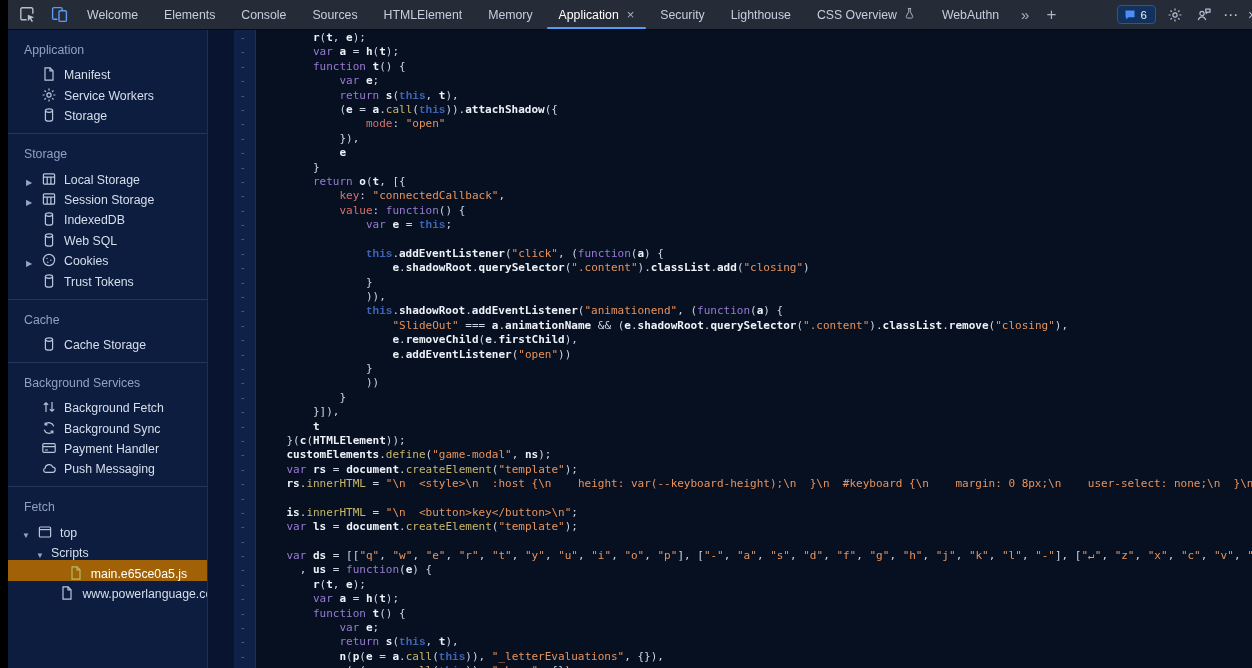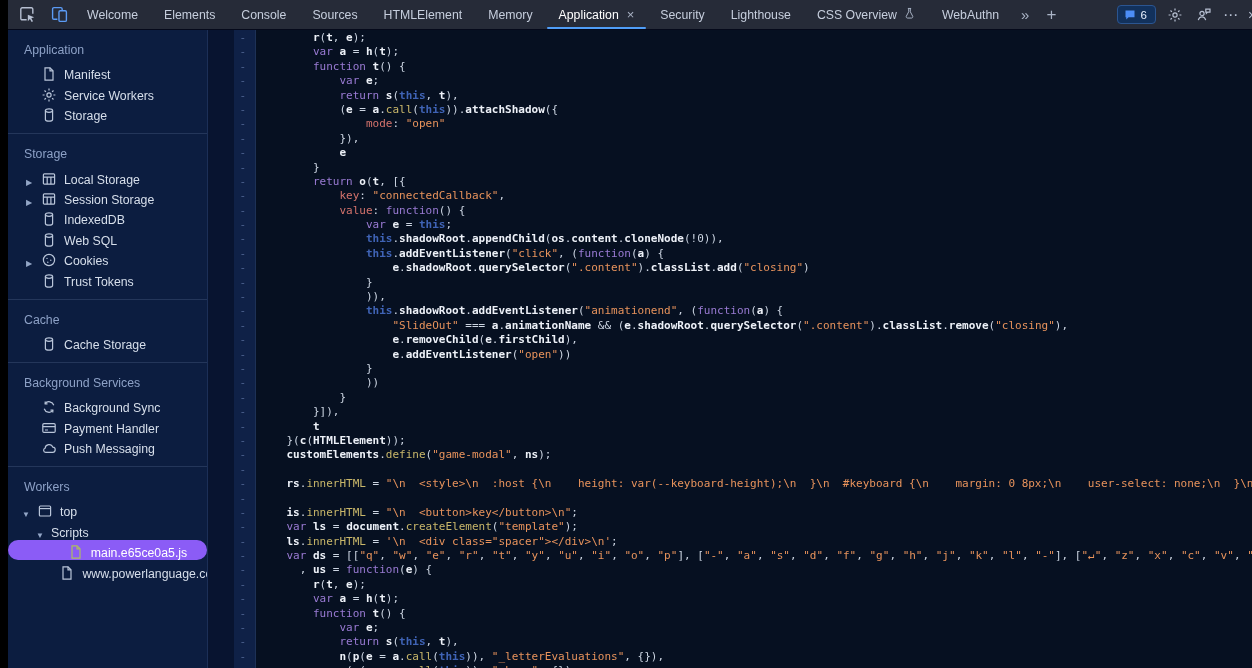--- a/index.html
+++ b/index.html
@@ -50,40 +50,40 @@
   .section + .section{border-top:1px solid rgba(160,185,230,0.16);}
   .sec-title{height:22px;line-height:20px;padding-left:16px;color:#8da1c6;}
   .s-item{
     height:20.4px;display:flex;align-items:flex-end;padding-left:18px;
     color:#d7dfeb;white-space:nowrap;overflow:hidden;
   }
   .s-item .arrow{width:15px;flex:none;font-size:8px;color:#93a6c6;}
   .s-item .ic{width:16px;height:16px;flex:none;margin-right:7px;color:#b9c5d9;display:inline-flex;}
   .s-item .ic svg{width:16px;height:16px;}
   .s-item .ic.js{color:#adbd63;}
-  .s-item.selected{background:#8b5cf6;color:#ffffff;border-radius:10px;}
+  .s-item.selected{background:#a16207;color:#ffffff;}
   
   #code{
     flex:1;overflow:hidden;position:relative;
     background:linear-gradient(to right,
       #081430 0px,#081430 26px,
       #0f2147 26px,#0f2147 47px,
       #1d3156 47px,#1d3156 48px,
       #061021 48px);
   }
   #code-lines{padding-top:1px;}
   .line{
     position:relative;padding-left:52px;height:14.4px;line-height:14.4px;
     font-family:"DejaVu Sans Mono","Liberation Mono",monospace;font-size:11px;
     white-space:pre;color:#ccd5e2;
   }
   .line .dash{position:absolute;left:0;top:0;width:38px;text-align:right;color:#4d6390;}
   .tk-k{color:#9a7bd4;}
   .tk-v{color:#edf1f8;font-weight:600;}
-  .tk-t{color:#3f63b5;font-weight:600;}
+  .tk-t{color:#3f63b5;font-weight:600;font-family:Liberation Mono, monospace;}
   .tk-p{color:#d4736c;}
   .tk-s{color:#e8935c;}
   .tk-f{color:#c9b76a;}
 </style>
 </head>
 <body>
 
 <div class="devtools">
 
   <div class="topbar">
@@ -283,20 +283,29 @@
             </span>
             <span class="lbl">Cache Storage</span>
           </div>
         </div>
         <div class="section">
           <div class="sec-title">Background Services</div>
           <div class="s-item">
             <span class="arrow"></span>
             <span class="ic">
               <svg viewBox="0 0 16 16" fill="none" stroke="currentColor" stroke-width="1.2">
+                <path d="M5 13V3.6M5 3.6L2.8 5.8M5 3.6l2.2 2.2M11 3v9.4M11 12.4l-2.2-2.2M11 12.4l2.2-2.2"></path>
+              </svg>
+            </span>
+            <span class="lbl">Background Fetch</span>
+          </div>
+          <div class="s-item">
+            <span class="arrow"></span>
+            <span class="ic">
+              <svg viewBox="0 0 16 16" fill="none" stroke="currentColor" stroke-width="1.2">
                 <path d="M12.8 6.2A5.1 5.1 0 0 0 4 4.6"></path>
                 <path d="M4.2 2.6v2.3h2.3"></path>
                 <path d="M3.2 9.8a5.1 5.1 0 0 0 8.8 1.6"></path>
                 <path d="M11.8 13.4v-2.3H9.5"></path>
               </svg>
             </span>
             <span class="lbl">Background Sync</span>
           </div>
           <div class="s-item">
             <span class="arrow"></span>
@@ -312,21 +321,21 @@
             <span class="arrow"></span>
             <span class="ic">
               <svg viewBox="0 0 16 16" fill="none" stroke="currentColor" stroke-width="1.2">
                 <path d="M4.6 12.3h6.8a2.6 2.6 0 0 0 .4-5.2 4 4 0 0 0-7.7 1.1 2.1 2.1 0 0 0 .5 4.1z"></path>
               </svg>
             </span>
             <span class="lbl">Push Messaging</span>
           </div>
         </div>
         <div class="section">
-          <div class="sec-title">Workers</div>
+          <div class="sec-title">Fetch</div>
           <div class="s-item" style="padding-left: 14px;">
             <span class="arrow">▼</span>
             <span class="ic">
               <svg viewBox="0 0 16 16" fill="none" stroke="currentColor" stroke-width="1.2">
                 <rect x="2.4" y="3" width="11.2" height="10" rx="1"></rect>
                 <path d="M2.4 5.6h11.2"></path>
               </svg>
             </span>
             <span class="lbl">top</span>
           </div>
@@ -365,42 +374,42 @@
           <div class="line"><span class="dash">-</span><span>            <span class="tk-k">return</span> <span class="tk-v">s</span>(<span class="tk-t">this</span>, <span class="tk-v">t</span>),</span></div>
           <div class="line"><span class="dash">-</span><span>            (<span class="tk-v">e</span> = <span class="tk-v">a</span>.<span class="tk-f">call</span>(<span class="tk-t">this</span>)).<span class="tk-v">attachShadow</span>({</span></div>
           <div class="line"><span class="dash">-</span><span>                <span class="tk-p">mode</span>: <span class="tk-s">"open"</span></span></div>
           <div class="line"><span class="dash">-</span><span>            }),</span></div>
           <div class="line"><span class="dash">-</span><span>            <span class="tk-v">e</span></span></div>
           <div class="line"><span class="dash">-</span><span>        }</span></div>
           <div class="line"><span class="dash">-</span><span>        <span class="tk-k">return</span> <span class="tk-v">o</span>(<span class="tk-v">t</span>, [{</span></div>
           <div class="line"><span class="dash">-</span><span>            <span class="tk-p">key</span>: <span class="tk-s">"connectedCallback"</span>,</span></div>
           <div class="line"><span class="dash">-</span><span>            <span class="tk-p">value</span>: <span class="tk-k">function</span>() {</span></div>
           <div class="line"><span class="dash">-</span><span>                <span class="tk-k">var</span> <span class="tk-v">e</span> = <span class="tk-t">this</span>;</span></div>
-          <div class="line"><span class="dash">-</span><span>                <span class="tk-t">this</span>.<span class="tk-v">shadowRoot</span>.<span class="tk-v">appendChild</span>(<span class="tk-v">os</span>.<span class="tk-v">content</span>.<span class="tk-v">cloneNode</span>(!0)),</span></div>
+          <div class="line"><span class="dash">-</span></div>
           <div class="line"><span class="dash">-</span><span>                <span class="tk-t">this</span>.<span class="tk-v">addEventListener</span>(<span class="tk-s">"click"</span>, (<span class="tk-k">function</span>(<span class="tk-v">a</span>) {</span></div>
           <div class="line"><span class="dash">-</span><span>                    <span class="tk-v">e</span>.<span class="tk-v">shadowRoot</span>.<span class="tk-v">querySelector</span>(<span class="tk-s">".content"</span>).<span class="tk-v">classList</span>.<span class="tk-v">add</span>(<span class="tk-s">"closing"</span>)</span></div>
           <div class="line"><span class="dash">-</span><span>                }</span></div>
           <div class="line"><span class="dash">-</span><span>                )),</span></div>
           <div class="line"><span class="dash">-</span><span>                <span class="tk-t">this</span>.<span class="tk-v">shadowRoot</span>.<span class="tk-v">addEventListener</span>(<span class="tk-s">"animationend"</span>, (<span class="tk-k">function</span>(<span class="tk-v">a</span>) {</span></div>
           <div class="line"><span class="dash">-</span><span>                    <span class="tk-s">"SlideOut"</span> === <span class="tk-v">a</span>.<span class="tk-v">animationName</span> &amp;&amp; (<span class="tk-v">e</span>.<span class="tk-v">shadowRoot</span>.<span class="tk-v">querySelector</span>(<span class="tk-s">".content"</span>).<span class="tk-v">classList</span>.<span class="tk-v">remove</span>(<span class="tk-s">"closing"</span>),</span></div>
           <div class="line"><span class="dash">-</span><span>                    <span class="tk-v">e</span>.<span class="tk-v">removeChild</span>(<span class="tk-v">e</span>.<span class="tk-v">firstChild</span>),</span></div>
           <div class="line"><span class="dash">-</span><span>                    <span class="tk-v">e</span>.<span class="tk-v">addEventListener</span>(<span class="tk-s">"open"</span>))</span></div>
           <div class="line"><span class="dash">-</span><span>                }</span></div>
           <div class="line"><span class="dash">-</span><span>                ))</span></div>
           <div class="line"><span class="dash">-</span><span>            }</span></div>
           <div class="line"><span class="dash">-</span><span>        }]),</span></div>
           <div class="line"><span class="dash">-</span><span>        <span class="tk-v">t</span></span></div>
           <div class="line"><span class="dash">-</span><span>    }(<span class="tk-v">c</span>(<span class="tk-v">HTMLElement</span>));</span></div>
           <div class="line"><span class="dash">-</span><span>    <span class="tk-v">customElements</span>.<span class="tk-f">define</span>(<span class="tk-s">"game-modal"</span>, <span class="tk-v">ns</span>);</span></div>
-          <div class="line"><span class="dash">-</span></div>
+          <div class="line"><span class="dash">-</span><span>    <span class="tk-k">var</span> <span class="tk-v">rs</span> = <span class="tk-v">document</span>.<span class="tk-f">createElement</span>(<span class="tk-s">"template"</span>);</span></div>
           <div class="line"><span class="dash">-</span><span>    <span class="tk-v">rs</span>.<span class="tk-f">innerHTML</span> = <span class="tk-s">"\n  &lt;style&gt;\n  :host {\n    height: var(--keyboard-height);\n  }\n  #keyboard {\n    margin: 0 8px;\n    user-select: none;\n  }\n  \</span></span></div>
           <div class="line"><span class="dash">-</span></div>
           <div class="line"><span class="dash">-</span><span>    <span class="tk-v">is</span>.<span class="tk-f">innerHTML</span> = <span class="tk-s">"\n  &lt;button&gt;key&lt;/button&gt;\n"</span>;</span></div>
           <div class="line"><span class="dash">-</span><span>    <span class="tk-k">var</span> <span class="tk-v">ls</span> = <span class="tk-v">document</span>.<span class="tk-f">createElement</span>(<span class="tk-s">"template"</span>);</span></div>
-          <div class="line"><span class="dash">-</span><span>    <span class="tk-v">ls</span>.<span class="tk-f">innerHTML</span> = <span class="tk-s">'\n  &lt;div class="spacer"&gt;&lt;/div&gt;\n'</span>;</span></div>
+          <div class="line"><span class="dash">-</span></div>
           <div class="line"><span class="dash">-</span><span>    <span class="tk-k">var</span> <span class="tk-v">ds</span> = [[<span class="tk-s">"q"</span>, <span class="tk-s">"w"</span>, <span class="tk-s">"e"</span>, <span class="tk-s">"r"</span>, <span class="tk-s">"t"</span>, <span class="tk-s">"y"</span>, <span class="tk-s">"u"</span>, <span class="tk-s">"i"</span>, <span class="tk-s">"o"</span>, <span class="tk-s">"p"</span>], [<span class="tk-s">"-"</span>, <span class="tk-s">"a"</span>, <span class="tk-s">"s"</span>, <span class="tk-s">"d"</span>, <span class="tk-s">"f"</span>, <span class="tk-s">"g"</span>, <span class="tk-s">"h"</span>, <span class="tk-s">"j"</span>, <span class="tk-s">"k"</span>, <span class="tk-s">"l"</span>, <span class="tk-s">"-"</span>], [<span class="tk-s">"↵"</span>, <span class="tk-s">"z"</span>, <span class="tk-s">"x"</span>, <span class="tk-s">"c"</span>, <span class="tk-s">"v"</span>, <span class="tk-s">"b"</span>, , , </span></div>
           <div class="line"><span class="dash">-</span><span>      , <span class="tk-v">us</span> = <span class="tk-k">function</span>(<span class="tk-v">e</span>) {</span></div>
           <div class="line"><span class="dash">-</span><span>        <span class="tk-v">r</span>(<span class="tk-v">t</span>, <span class="tk-v">e</span>);</span></div>
           <div class="line"><span class="dash">-</span><span>        <span class="tk-k">var</span> <span class="tk-v">a</span> = <span class="tk-v">h</span>(<span class="tk-v">t</span>);</span></div>
           <div class="line"><span class="dash">-</span><span>        <span class="tk-k">function</span> <span class="tk-v">t</span>() {</span></div>
           <div class="line"><span class="dash">-</span><span>            <span class="tk-k">var</span> <span class="tk-v">e</span>;</span></div>
           <div class="line"><span class="dash">-</span><span>            <span class="tk-k">return</span> <span class="tk-v">s</span>(<span class="tk-t">this</span>, <span class="tk-v">t</span>),</span></div>
           <div class="line"><span class="dash">-</span><span>            <span class="tk-v">n</span>(<span class="tk-v">p</span>(<span class="tk-v">e</span> = <span class="tk-v">a</span>.<span class="tk-f">call</span>(<span class="tk-t">this</span>)), <span class="tk-s">"_letterEvaluations"</span>, {}),</span></div>
           <div class="line"><span class="dash">-</span><span>            <span class="tk-v">n</span>(<span class="tk-v">p</span>(<span class="tk-v">e</span> = <span class="tk-v">a</span>.<span class="tk-f">call</span>(<span class="tk-t">this</span>)), <span class="tk-s">"_keys"</span>, {}),</span></div>
         </div>

